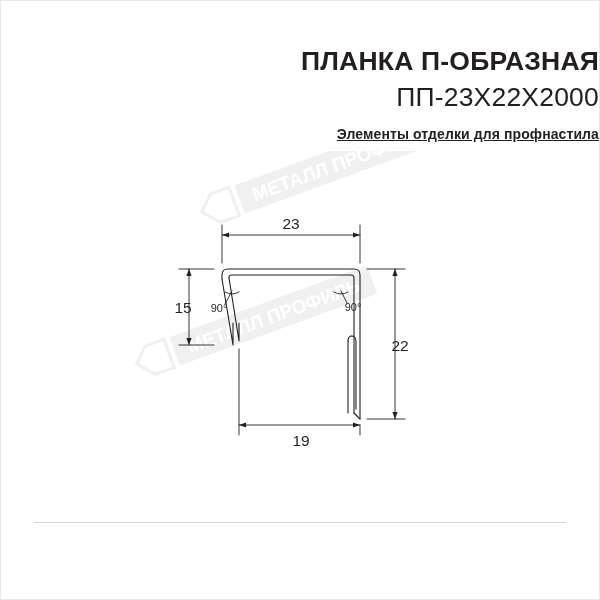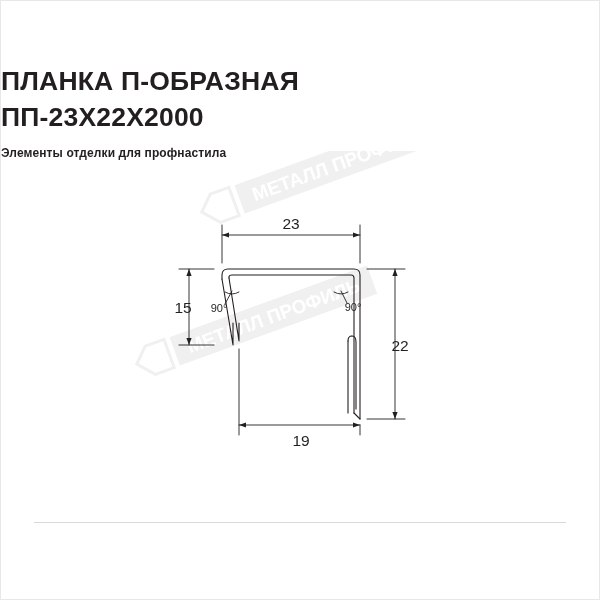--- a/index.html
+++ b/index.html
@@ -19,44 +19,44 @@
     position: absolute;
     inset: 0;
     border: 1px solid #e8e8e8;
     box-sizing: border-box;
   }
   .header {
     position: absolute;
     left: 0;
     right: 0;
     top: 44px;
-    text-align: left;
-    margin-top: 20px;
+    text-align: right;
   }
   .title-1 {
     font-size: 26.5px;
     font-weight: bold;
     letter-spacing: 0.2px;
     line-height: 1.22;
     white-space: nowrap;
   }
   .title-2 {
     font-size: 26.5px;
-    font-weight: bold;
+    font-weight: normal;
     letter-spacing: 0.2px;
     line-height: 1.22;
     margin-top: 4px;
     white-space: nowrap;
   }
   .subtitle {
-    font-size: 12px;
+    font-size: 14px;
     font-weight: bold;
     margin-top: 12px;
     letter-spacing: 0.1px;
     white-space: nowrap;
+    text-decoration: underline;
   }
   .drawing {
     position: absolute;
     left: 0;
     top: 150px;
     width: 600px;
     height: 340px;
   }
   .watermarks {
     position: absolute;

